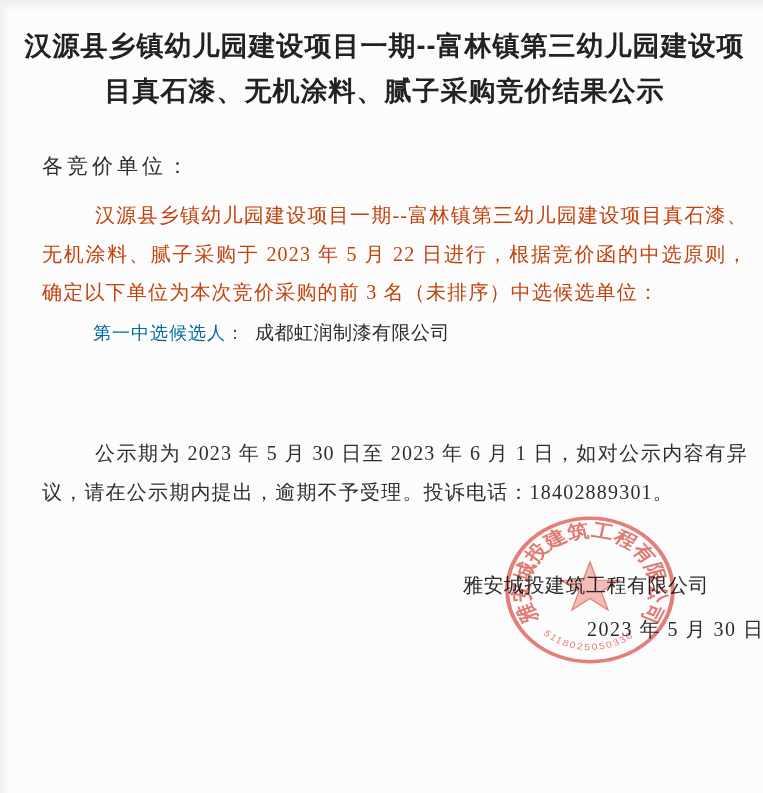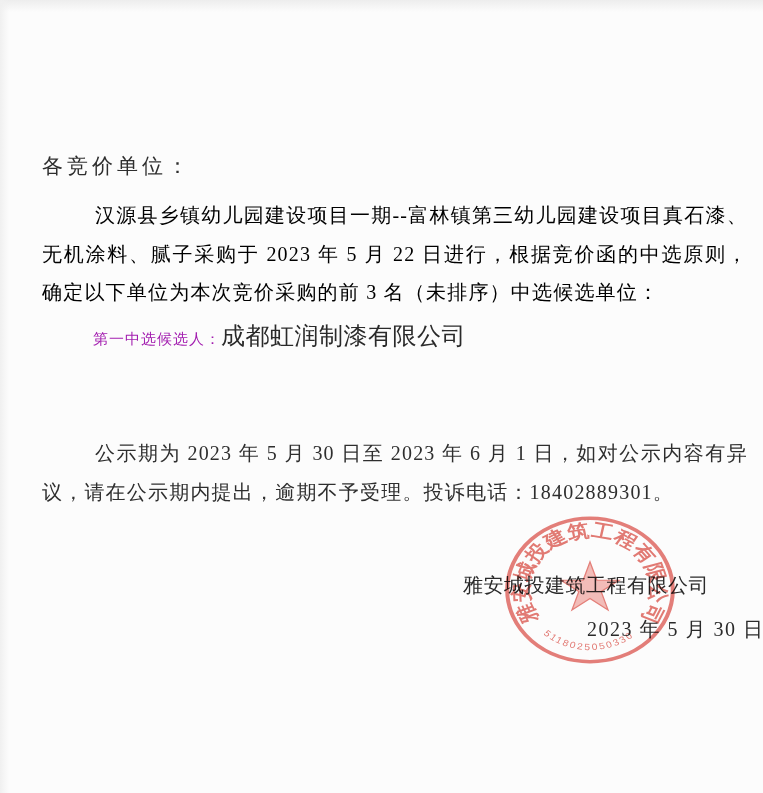--- a/index.html
+++ b/index.html
@@ -48,41 +48,41 @@
 
   .body-para {
     position: absolute;
     left: 42px; top: 196px;
     width: 706px;
     font-size: 20px;
     line-height: 38.5px;
     letter-spacing: 1.2px;
     text-align: justify;
     text-indent: 53px;
-    color: #000000;
+    color: #c2410c;
   }
 
   .candidates {
     position: absolute;
     left: 93px; top: 320px;
   }
   .candidate-row {
     height: 44px;
     white-space: nowrap;
   }
   .candidate-label {
-    font-size: 15px;
+    font-size: 18px;
     letter-spacing: 1px;
-    color: #a21caf;
+    color: #0369a1;
     margin-top: 40px;
   }
   .candidate-company {
-    font-size: 24px;
+    font-size: 19px;
     letter-spacing: 0.5px;
-    margin-left: 0;
+    margin-left: 10px;
     color: #2a2a2a;
   }
 
   .notice-para {
     position: absolute;
     left: 42px; top: 434px;
     width: 706px;
     font-size: 20px;
     line-height: 38.5px;
     letter-spacing: 1.2px;
@@ -121,20 +121,24 @@
   }
 </style>
 </head>
 <body>
 
 <div class="page">
 
   <div class="scan-edge-top"></div>
   <div class="scan-edge-left"></div>
 
+  <div class="doc-title">
+    <div>汉源县乡镇幼儿园建设项目一期--富林镇第三幼儿园建设项</div>
+    <div>目真石漆、无机涂料、腻子采购竞价结果公示</div>
+  </div>
 
   <div class="salutation">各竞价单位：</div>
 
   <div class="body-para">汉源县乡镇幼儿园建设项目一期--富林镇第三幼儿园建设项目真石漆、无机涂料、腻子采购于 2023 年 5 月 22 日进行，根据竞价函的中选原则，确定以下单位为本次竞价采购的前 3 名（未排序）中选候选单位：</div>
 
   <div class="candidates">
     <div class="candidate-row">
       <span class="candidate-label">第一中选候选人：</span><span class="candidate-company">成都虹润制漆有限公司</span>
     </div>
   </div>

